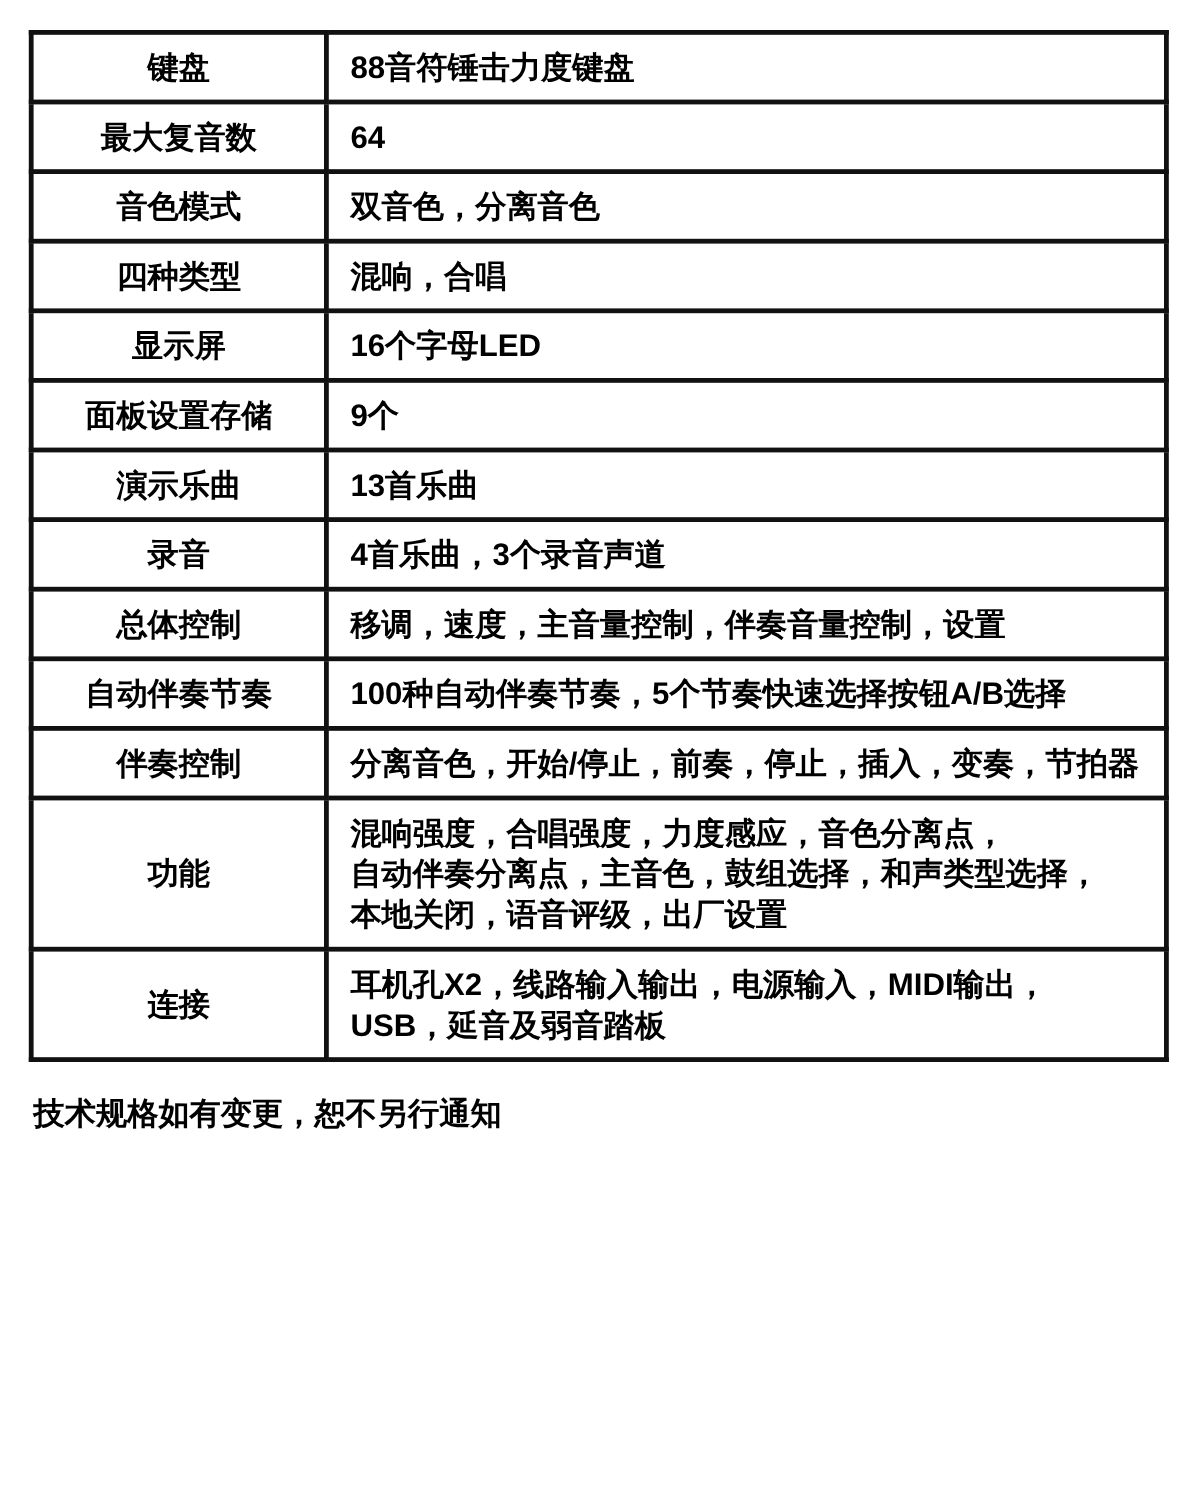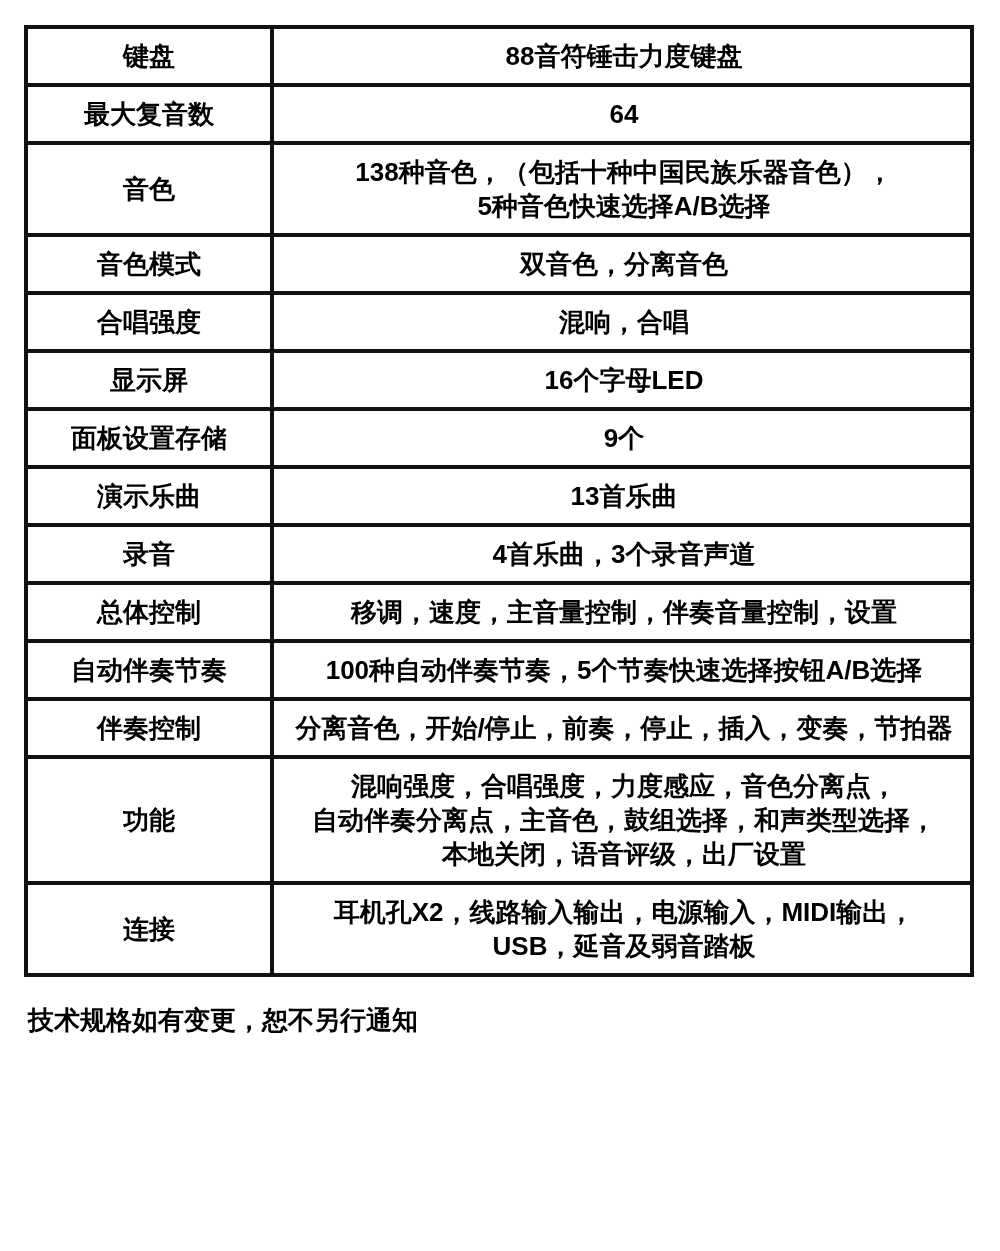--- a/index.html
+++ b/index.html
@@ -32,21 +32,21 @@
     vertical-align: middle;
     box-sizing: border-box;
   }
   td.label-cell {
     width: 246px;
     text-align: center;
     padding: 10px 6px;
   }
   td.value-cell {
     width: 700px;
-    text-align: center;
+    text-align: left;
     padding: 10px 14px 10px 18px;
     white-space: pre-line;
   }
   .footnote {
     margin: 26px 0 0 4px;
     font-size: 26px;
     font-weight: bold;
     color: #000000;
   }
 </style>
@@ -60,33 +60,28 @@
     <tr>
       <td class="label-cell">键盘</td>
       <td class="value-cell">88音符锤击力度键盘</td>
     </tr>
 
     <tr>
       <td class="label-cell">最大复音数</td>
       <td class="value-cell">64</td>
     </tr>
 
-    <tr>
-      <td class="label-cell">音色</td>
-      <td class="value-cell">138种音色，（包括十种中国民族乐器音色），
-5种音色快速选择A/B选择</td>
-    </tr>
 
     <tr>
       <td class="label-cell">音色模式</td>
       <td class="value-cell">双音色，分离音色</td>
     </tr>
 
     <tr>
-      <td class="label-cell">合唱强度</td>
+      <td class="label-cell">四种类型</td>
       <td class="value-cell">混响，合唱</td>
     </tr>
 
     <tr>
       <td class="label-cell">显示屏</td>
       <td class="value-cell">16个字母LED</td>
     </tr>
 
     <tr>
       <td class="label-cell">面板设置存储</td>

